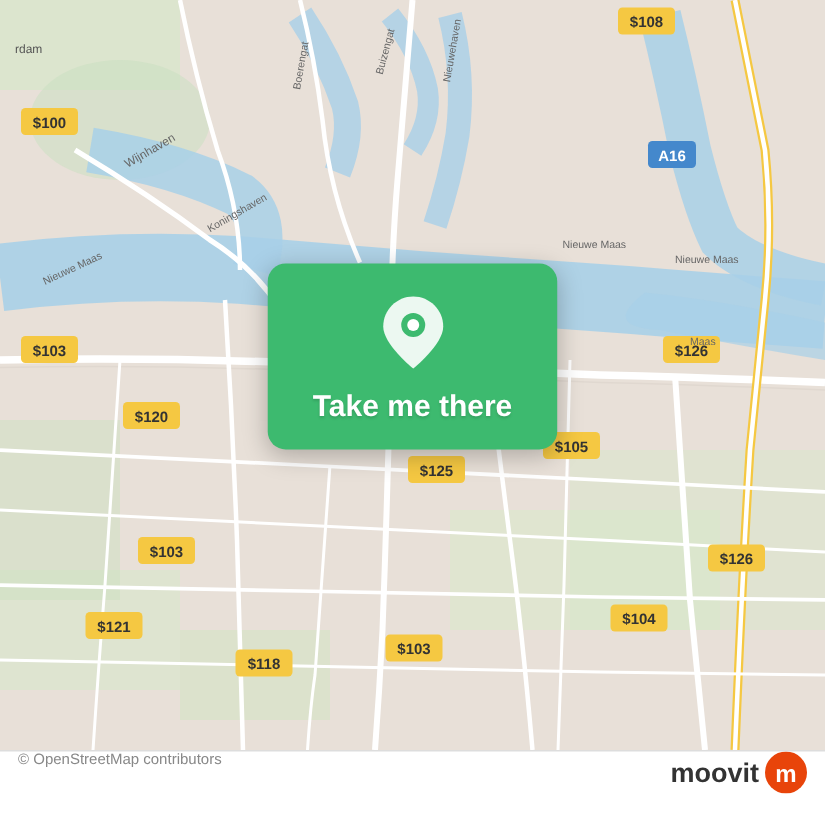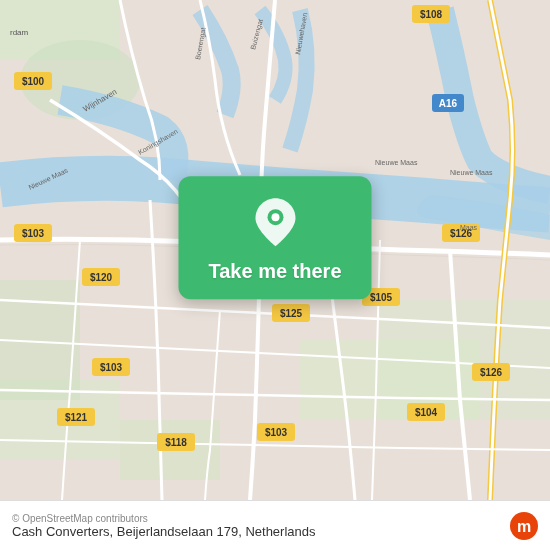--- a/index.html
+++ b/index.html
@@ -59,21 +59,21 @@
       text-align: center;
     }
 
     
     #footer {
       width: 550px;
       height: 50px;
       background: white;
       border-top: 1px solid #ddd;
       display: flex;
-      align-items: center;
+      align-items: flex-start;
       justify-content: space-between;
       padding: 0 12px;
     }
 
     #footer-left {
       display: flex;
       flex-direction: column;
     }
 
     #copyright-text {
@@ -221,22 +221,22 @@
         <circle cx="22" cy="21" r="4" fill="white"></circle>
       </svg>
     </div>
     <span id="cta-label">Take me there</span>
   </div>
 </div>
 
 <div id="footer">
   <div id="footer-left">
     <span id="copyright-text">© OpenStreetMap contributors</span>
-    <span id="address-text">Cash Converters, Beijerlandselaan 179, Netherlands</span>
   </div>
   <div id="moovit-logo">
+    <span id="moovit-text">moovit</span>
 
     <svg id="moovit-icon" width="28" height="28" viewBox="0 0 28 28" xmlns="http://www.w3.org/2000/svg">
       <circle cx="14" cy="14" r="14" fill="#e8440a"></circle>
       <text x="14" y="20" text-anchor="middle" font-size="16" font-weight="bold" fill="white" font-family="Arial">m</text>
     </svg>
   </div>
 </div>
 
 </body></html>

